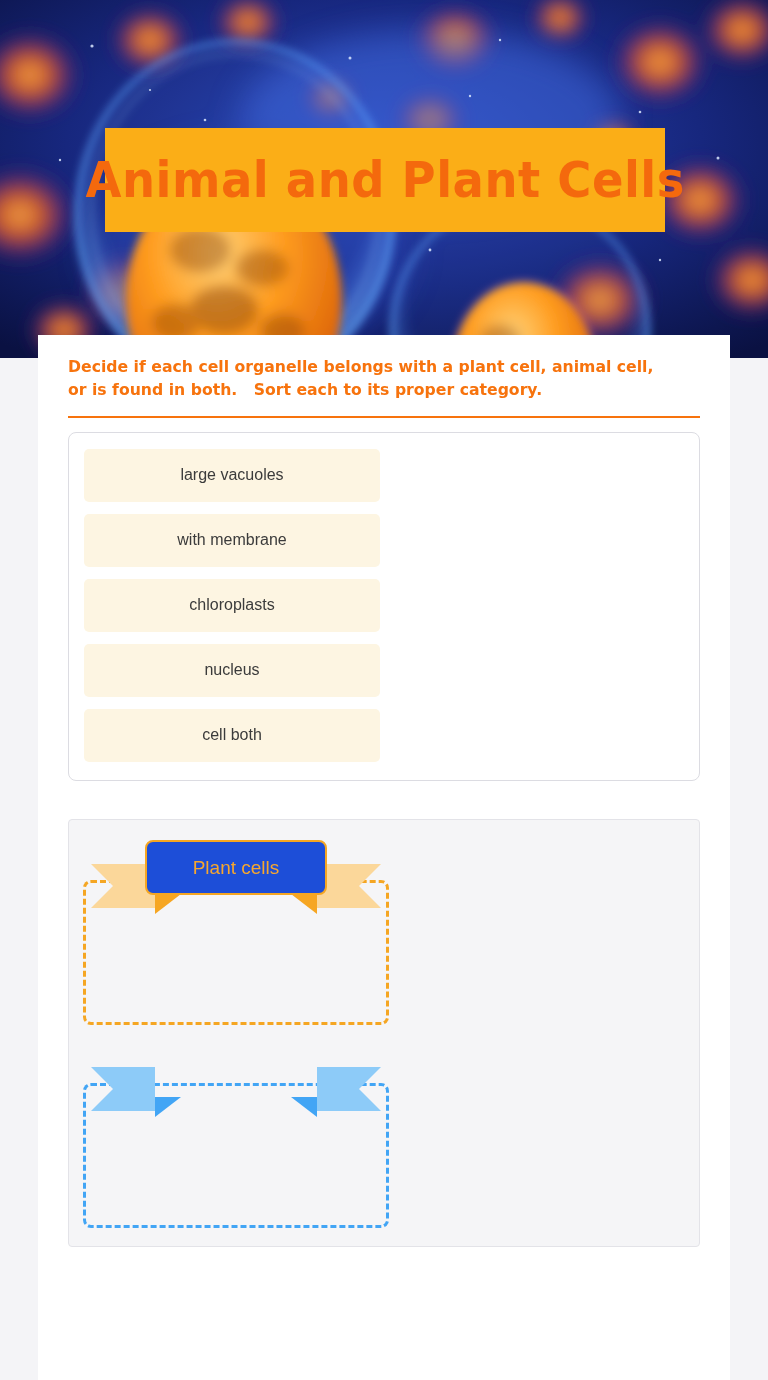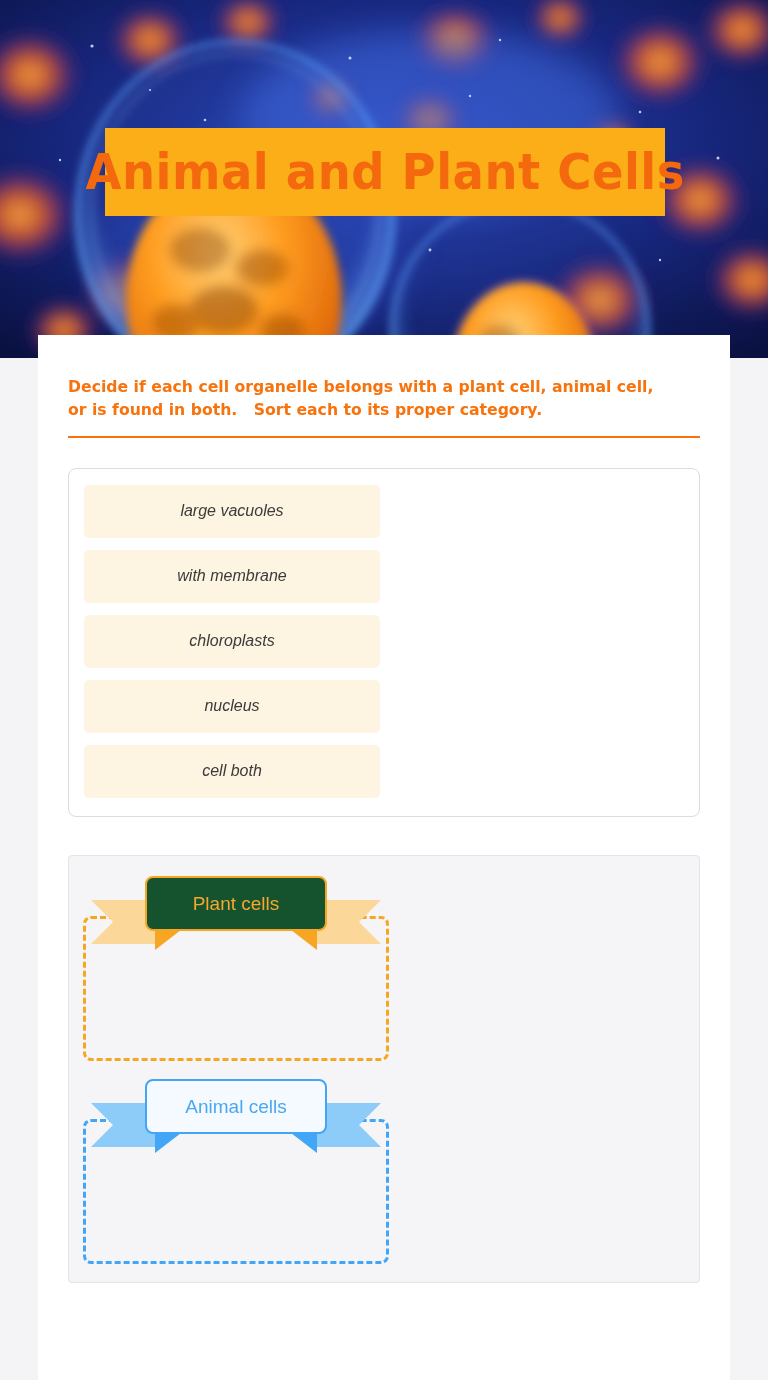--- a/index.html
+++ b/index.html
@@ -20,21 +20,21 @@
     width: 768px; height: 358px;
     overflow: hidden;
     background: #0d1a5c;
   }
   .header-image svg { display: block; width: 768px; height: 358px; }
 
   
   .title-plate {
     position: absolute;
     left: 105px; top: 128px;
-    width: 560px; height: 88px;
+    width: 560px; height: 104px;
     background: #fbae17;
     display: flex;
     align-items: center;
     justify-content: center;
     z-index: 6;
   }
   .title-text {
     font-family: "DejaVu Sans", sans-serif;
     font-size: 50px;
     font-weight: bold;
@@ -66,33 +66,32 @@
     transform: scaleX(0.95);
     transform-origin: left center;
     white-space: pre-wrap;
   }
   .instruction-rule {
     height: 2px;
     background: #f7730d;
     margin-top: 14px;
   }
 
-  #instruction-1-wrap { padding-top: 40px; }
+  #instruction-1-wrap { padding-top: 20px; }
 
   
   .tile-tray {
-    margin: 30px 30px 0 30px;
+    margin: 14px 30px 0 30px;
     border: 1px solid #dcdce2;
     border-radius: 8px;
     padding: 16px 15px 18px 15px;
     background: #fff;
     display: flex;
     flex-wrap: wrap;
     gap: 12px 12px;
-    font-style: italic;
   }
   .word-tile {
     width: 296px;
     height: 53px;
     background: #fdf5e2;
     border-radius: 5px;
     display: flex;
     align-items: center;
     justify-content: center;
     font-size: 16px;
@@ -136,21 +135,21 @@
     pointer-events: none;
     z-index: 3;
   }
   .ribbon svg { display: block; overflow: visible; }
   .ribbon-label {
     position: absolute;
     left: 62px;
     top: 4px;
     width: 182px;
     min-height: 55px;
-    background: #14532d;
+    background: #1d4ed8;
     border: 2.5px solid #f5a623;
     border-radius: 8px;
     display: flex;
     align-items: center;
     justify-content: center;
     color: #f7a72e;
     font-size: 19px;
     line-height: 1.32;
     text-align: center;
     padding: 8px 6px;
@@ -310,19 +309,18 @@
 
     <div class="category blue">
       <div class="ribbon">
         <svg width="306" height="90" viewBox="0 0 306 90" xmlns="http://www.w3.org/2000/svg">
           <polygon points="8,28 72,28 72,72 8,72 30,50" fill="#8dcbf8"></polygon>
           <polygon points="298,28 234,28 234,72 298,72 276,50" fill="#8dcbf8"></polygon>
           <polygon points="72,58 98,58 72,78" fill="#42a5f5"></polygon>
           <polygon points="234,58 208,58 234,78" fill="#42a5f5"></polygon>
         </svg>
       </div>
-      <div class="ribbon-label">Animal cells</div>
       <div class="dropzone"></div>
     </div>
 
   </div>
 
 </div>
 
 </body></html>

